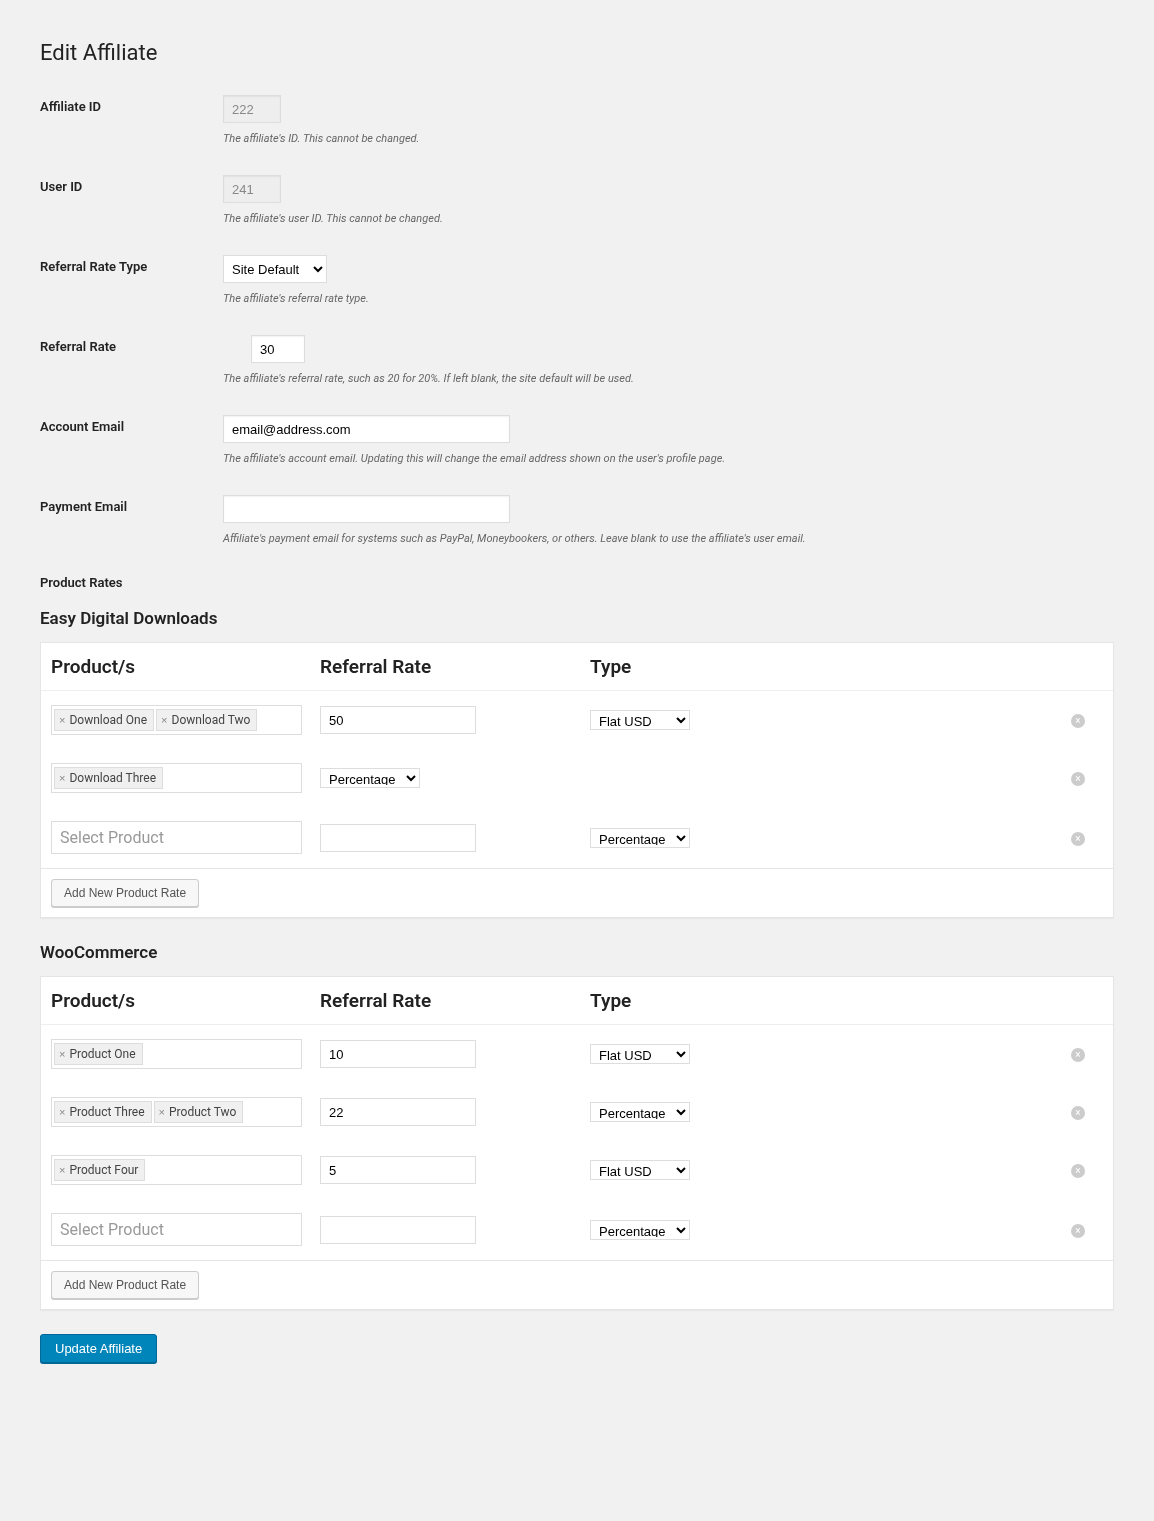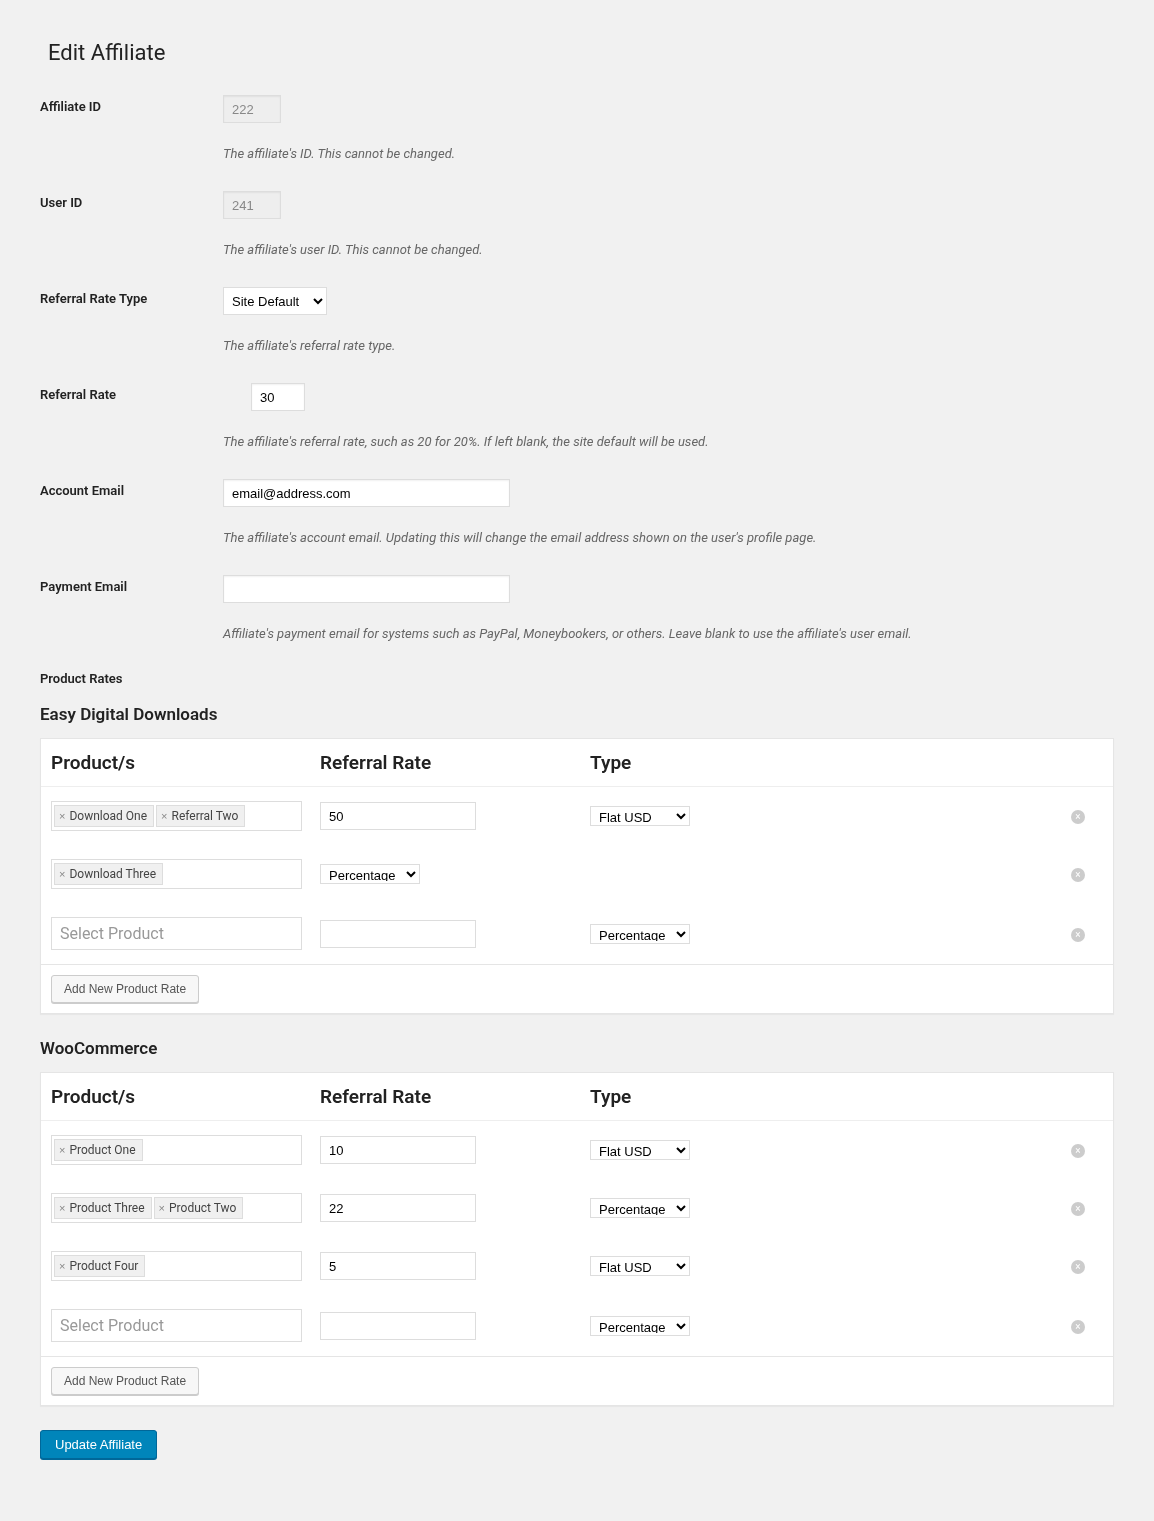--- a/index.html
+++ b/index.html
@@ -7,21 +7,21 @@
       font-family: -apple-system, BlinkMacSystemFont, "Segoe UI", Roboto, "Helvetica Neue", Arial, sans-serif;
       background: #f1f1f1;
       color: #333;
       font-size: 13px;
       padding: 20px 40px 60px 40px;
     }
     h1 {
       font-size: 22px;
       font-weight: 400;
       color: #222;
-      margin: 20px 0 30px 8px;
+      margin: 20px 0 30px 0;
     }
     .form-row {
       display: flex;
       align-items: flex-start;
       margin-bottom: 30px;
     }
     .form-label {
       width: 183px;
       font-weight: 600;
       color: #222;
@@ -51,22 +51,22 @@
       padding: 2px 4px;
       border: 1px solid #ddd;
       background: #fff;
       font-size: 13px;
       height: 28px;
       width: 104px;
     }
     .desc {
       color: #666;
       font-style: italic;
-      font-size: 13px;
-      margin-top: 23px;
+      font-size: 11px;
+      margin-top: 9px;
     }
     .section-label {
       font-weight: 600;
       color: #222;
       font-size: 13px;
       margin: 10px 0 18px 0;
     }
     h2.section-title {
       font-size: 17px;
       font-weight: 600;
@@ -255,21 +255,21 @@
       <div class="rates-body">
         <div class="rates-row">
           <div class="col-product">
             <div class="tag-input">
               <span class="tag">
                 <span class="tag-x">×</span>
                 <span>Download One</span>
               </span>
               <span class="tag">
                 <span class="tag-x">×</span>
-                <span>Referral Two</span>
+                <span>Download Two</span>
               </span>
             </div>
           </div>
           <div class="col-rate"><input type="text" class="rate-input" value="50" style=""></div>
           <div class="col-type"><select class="type-select"><option>Flat USD</option></select></div>
           <div class="col-remove"><span class="remove-icon">×</span></div>
         </div>
         <div class="rates-row">
           <div class="col-product">
             <div class="tag-input">

